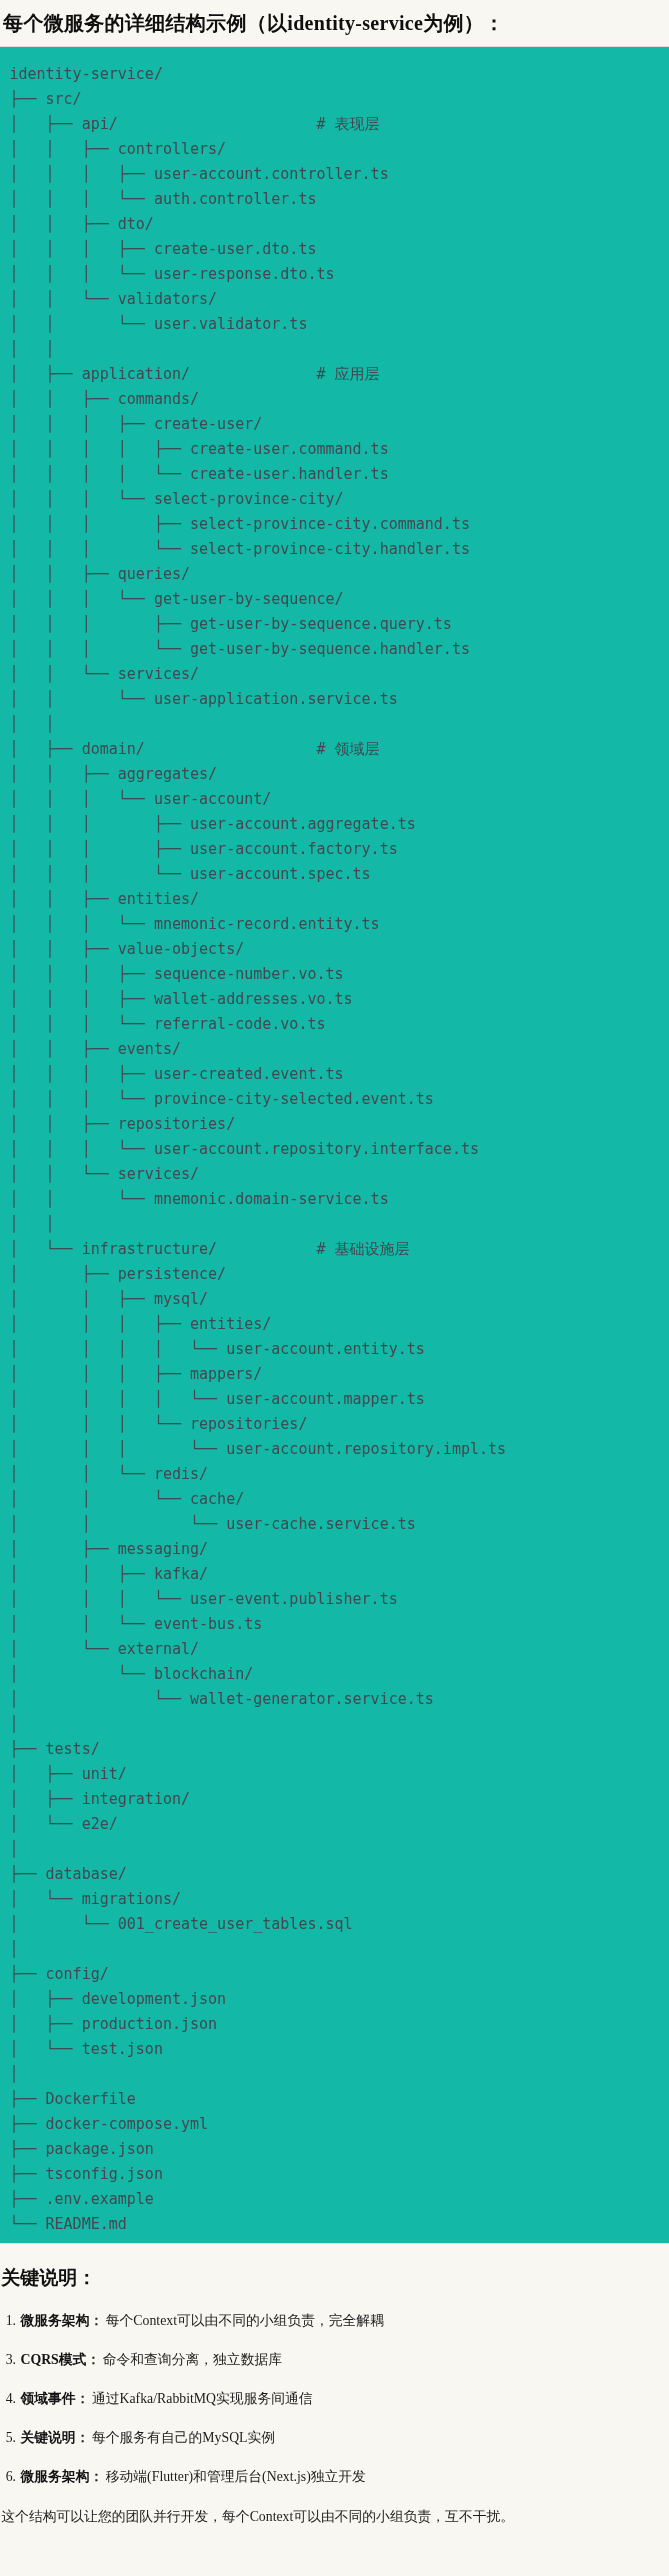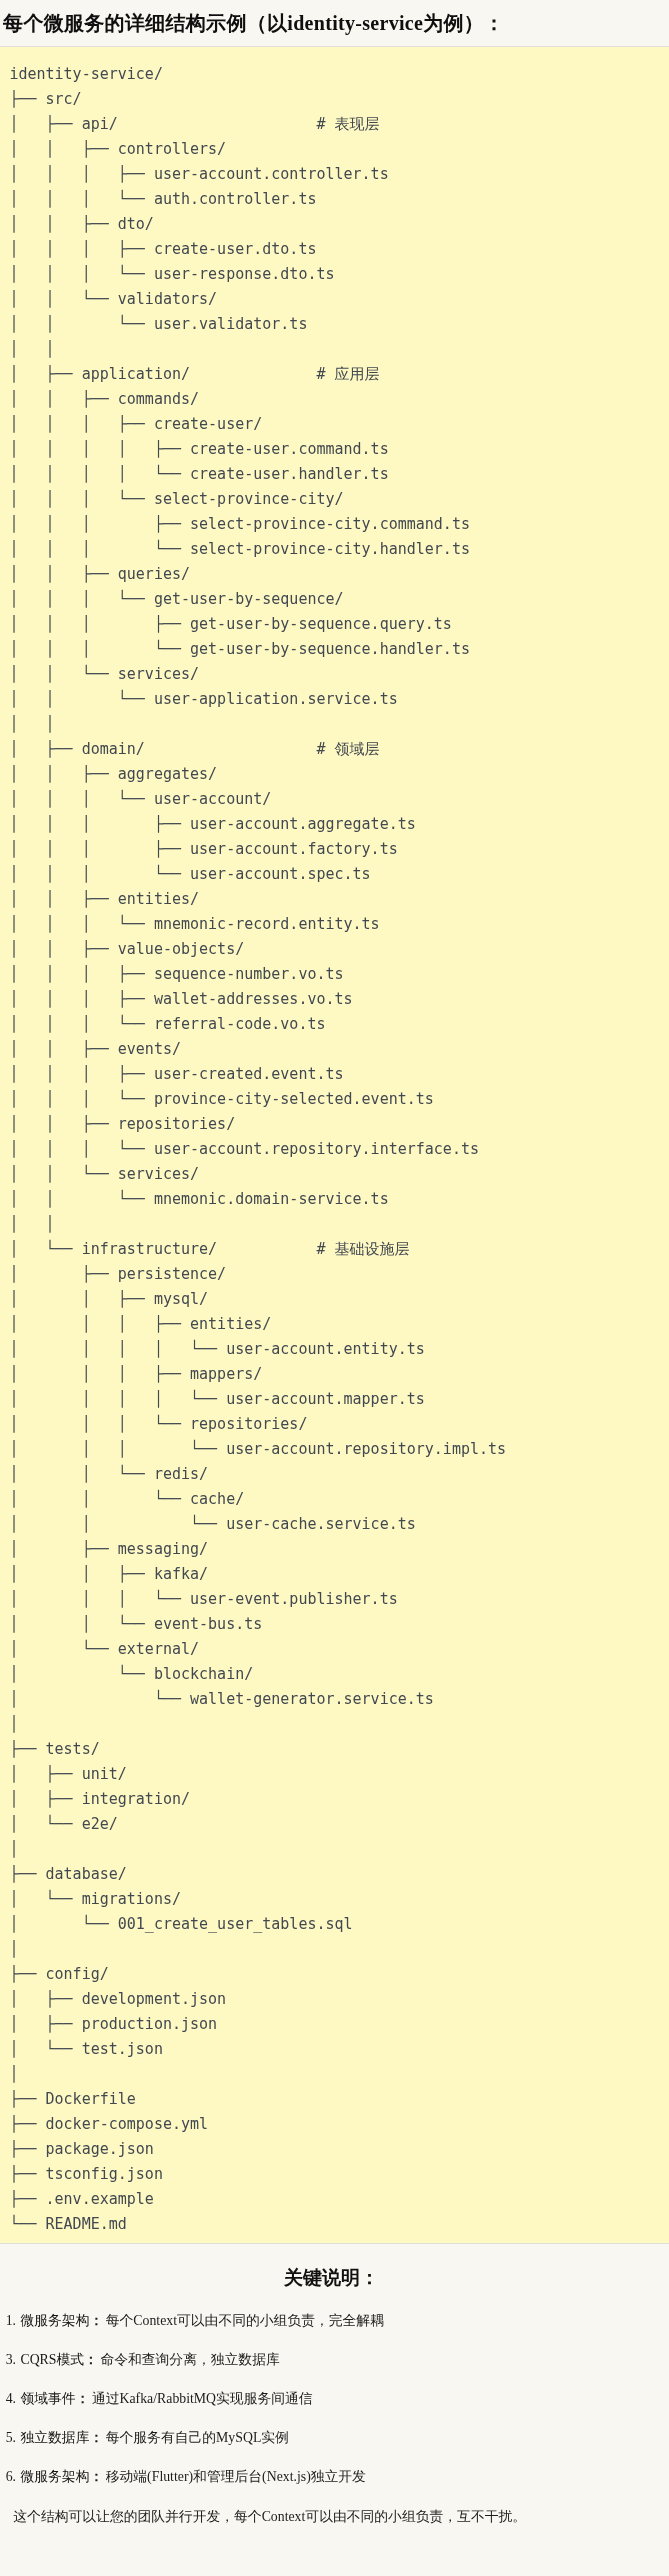--- a/index.html
+++ b/index.html
@@ -19,21 +19,21 @@
   }
   .doc-title {
     font-size: 20px;
     line-height: 31px;
     font-weight: 700;
     color: #0f0f0f;
     letter-spacing: 0.3px;
   }
   .code-block {
     margin-top: 6.9px;
-    background: #fef9c3;
+    background: #14b8a6;
     border-top: 1.3px solid #e1ded7;
     border-bottom: 1.3px solid #e1ded7;
     padding: 15px 0 6.3px 9.4px;
     overflow: hidden;
   }
   .code-block pre {
     font-family: "DejaVu Sans Mono", "Liberation Mono", monospace;
     font-size: 15px;
     line-height: 25px;
     color: #424850;
@@ -42,43 +42,42 @@
   .notes {
     padding: 0 7.5px 19px 1.3px;
   }
   .notes-heading {
     margin-top: 21px;
     margin-left: 0;
     font-size: 19px;
     line-height: 26px;
     font-weight: 700;
     color: #111111;
-    text-align: center;
   }
   .note-item {
     margin-top: 20px;
     margin-left: 4.4px;
     font-size: 13.8px;
     line-height: 19px;
     color: #1c1c1c;
   }
   .note-num {
     margin-right: 4.4px;
   }
   .note-term {
-    font-weight: 400;
+    font-weight: 700;
     color: #141414;
   }
   .note-sep {
     font-weight: 700;
     margin-right: 2.5px;
   }
   .closing {
     margin-top: 21px;
-    margin-left: 12px;
+    margin-left: 0;
     font-size: 13.8px;
     line-height: 20px;
     color: #1c1c1c;
   }
 </style>
 </head>
 <body>
 
 <div class="page">
 
@@ -186,21 +185,21 @@
 
     <div class="note-item">
       <span class="note-num">3.</span><span class="note-term">CQRS模式</span><span class="note-sep">：</span><span class="note-text">命令和查询分离，独立数据库</span>
     </div>
 
     <div class="note-item">
       <span class="note-num">4.</span><span class="note-term">领域事件</span><span class="note-sep">：</span><span class="note-text">通过Kafka/RabbitMQ实现服务间通信</span>
     </div>
 
     <div class="note-item">
-      <span class="note-num">5.</span><span class="note-term">独立数据库</span><span class="note-sep">：</span><span class="note-text">每个服务有自己的MySQL实例</span>
+      <span class="note-num">5.</span><span class="note-term">关键说明</span><span class="note-sep">：</span><span class="note-text">每个服务有自己的MySQL实例</span>
     </div>
 
     <div class="note-item">
       <span class="note-num">6.</span><span class="note-term">微服务架构</span><span class="note-sep">：</span><span class="note-text">移动端(Flutter)和管理后台(Next.js)独立开发</span>
     </div>
 
     <div class="closing">这个结构可以让您的团队并行开发，每个Context可以由不同的小组负责，互不干扰。</div>
   </div>
 
 </div>

